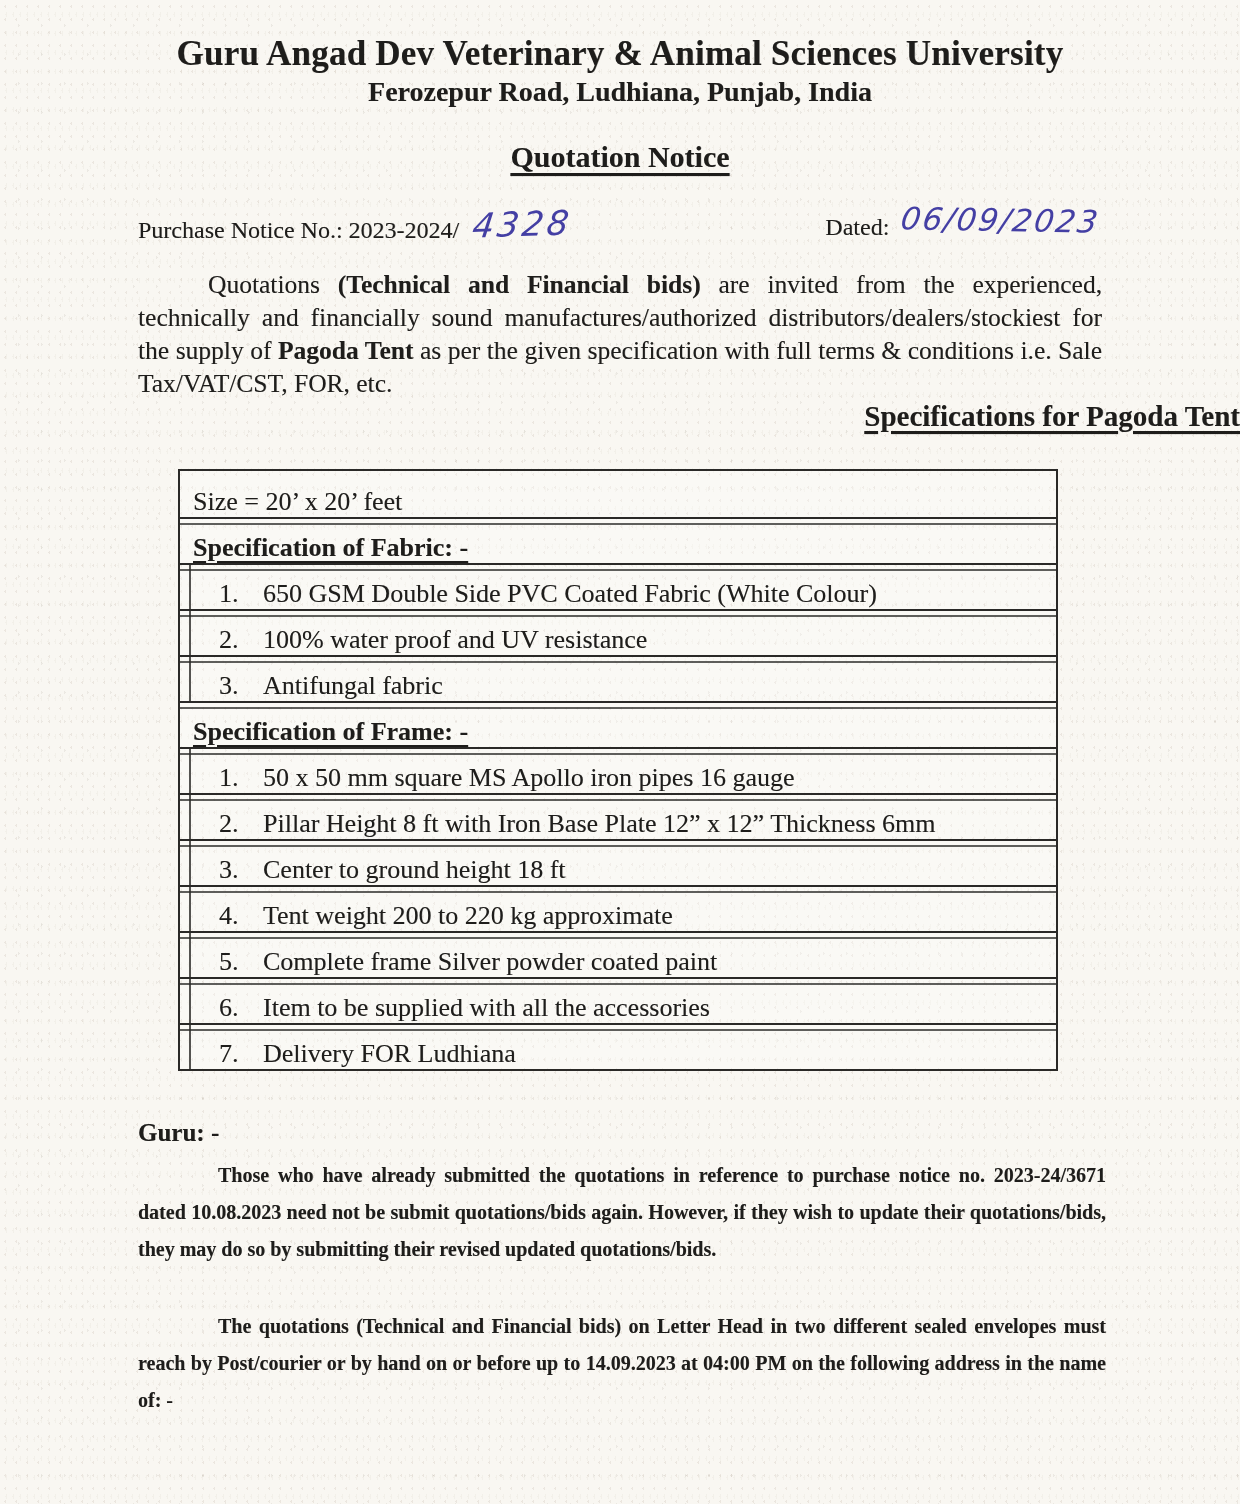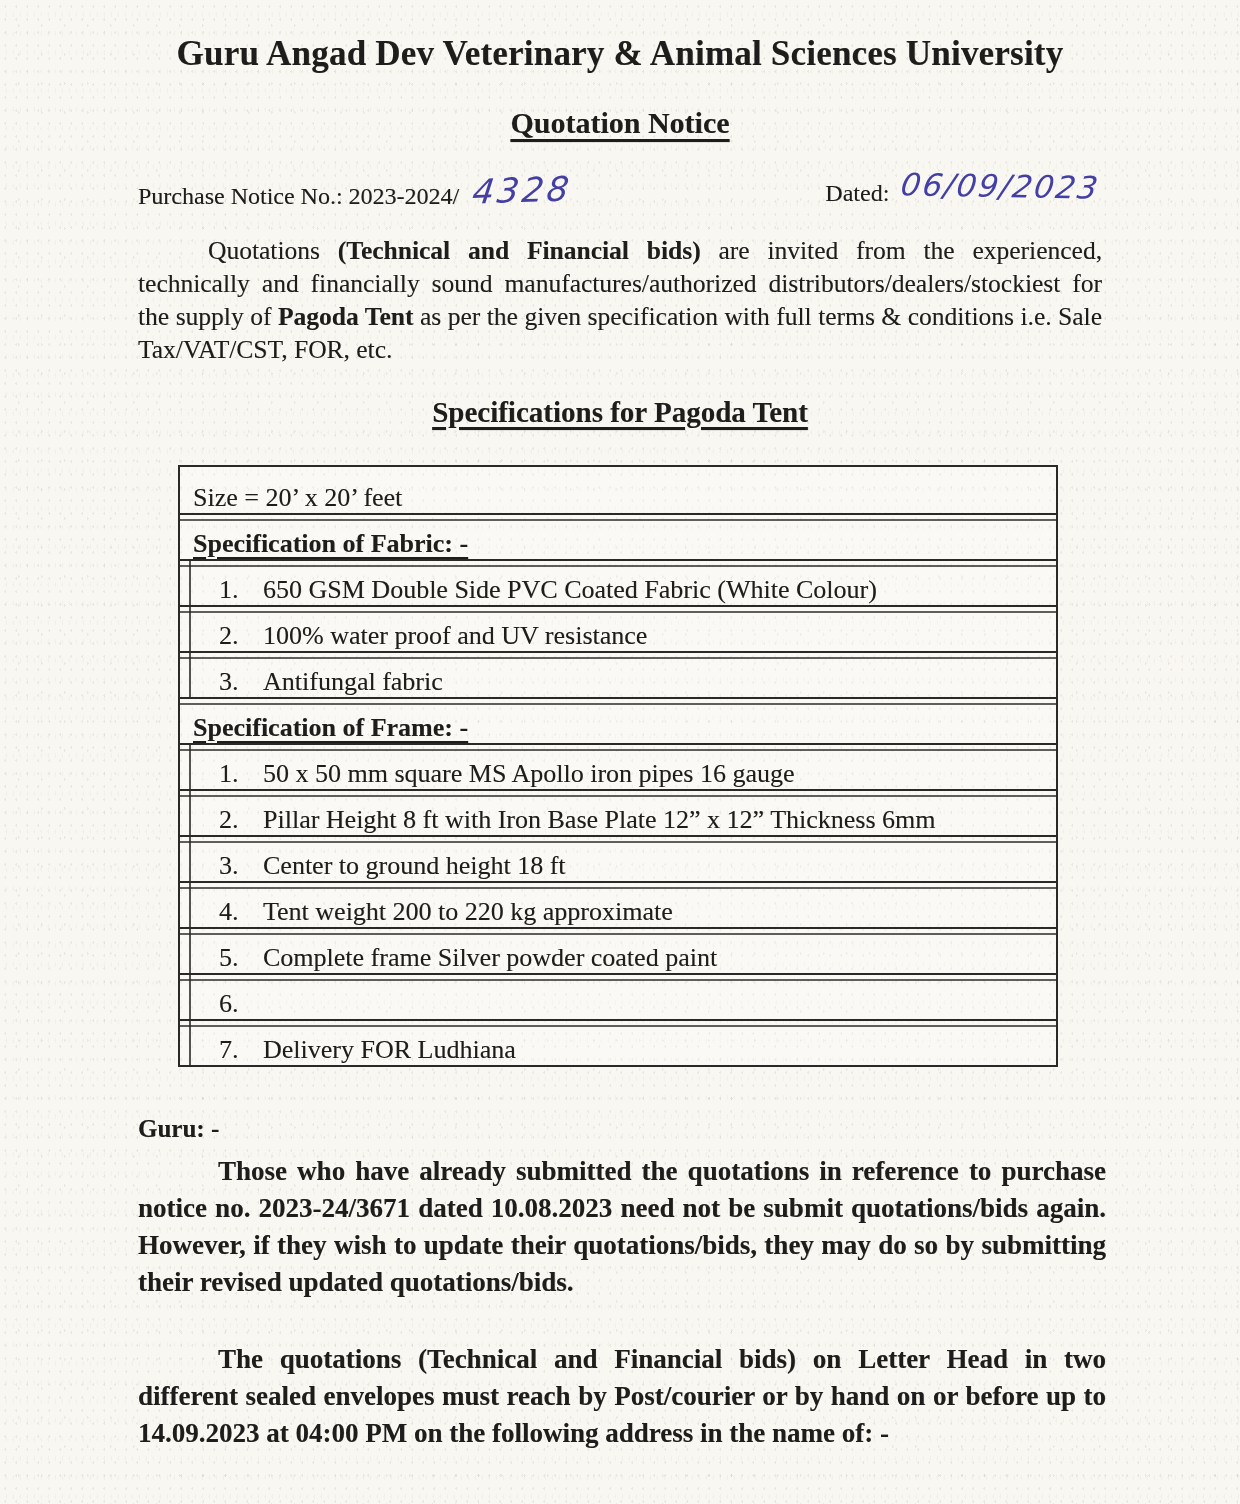--- a/index.html
+++ b/index.html
@@ -50,21 +50,21 @@
     transform:skewX(-8deg) rotate(1deg);
     margin-left:6px; position:relative; top:-4px;
   }
   .para {
     margin:22px 138px 0 138px;
     font-size:25.5px; line-height:33px;
     text-align:justify;
   }
   .para .indent { display:inline-block; width:70px; }
   .bold { font-weight:bold; }
-  .spec-title-wrap { text-align:center; margin-top:30px; }
+  .spec-title-wrap { text-align:right; }
   .spec-title {
     display:inline-block;
     font-size:29px; font-weight:bold;
     text-decoration:underline; text-decoration-thickness:2.5px; text-underline-offset:5px;
   }
   .spec-table {
     width:880px; margin:36px 0 0 178px;
     border:2.5px solid #2a2927;
     background:rgba(255,255,255,0.25);
   }
@@ -86,32 +86,33 @@
   }
   .spec-row.item-row::before {
     content:""; position:absolute; left:9px; top:0; bottom:0; width:1.8px;
     background:rgba(42,41,39,0.8);
   }
   .spec-num { display:inline-block; margin-left:26px; width:44px; flex:0 0 44px; }
   .note-block { margin:48px 134px 0 138px; }
   .note-label { font-size:25px; font-weight:bold; }
   .para-bold {
     margin-top:10px;
-    font-size:27px; font-weight:bold; line-height:37px;
+    font-size:20px; font-weight:bold; line-height:37px;
     text-align:justify;
   }
   .para-bold .indent { display:inline-block; width:80px; }
   .closing-block { margin:40px 134px 0 138px; }
 </style>
 </head>
 <body>
 
 <div class="page">
 
   <div class="center hdr-university">Guru Angad Dev Veterinary &amp; Animal Sciences University</div>
+  <div class="center hdr-line">Ferozepur Road, Ludhiana, Punjab, India</div>
 
   <div class="center">
     <span class="notice-title">Quotation Notice</span>
   </div>
 
   <div class="meta-row">
     <div class="meta-left">
       <span>Purchase Notice No.: 2023-2024/</span>
       <span class="hw hw-number">4328</span>
     </div>
@@ -164,20 +165,21 @@
     <div class="spec-row item-row">
       <span class="spec-num">4.</span>
       <span class="spec-text">Tent weight 200 to 220 kg approximate</span>
     </div>
     <div class="spec-row item-row">
       <span class="spec-num">5.</span>
       <span class="spec-text">Complete frame Silver powder coated paint</span>
     </div>
     <div class="spec-row item-row">
       <span class="spec-num">6.</span>
+      <span class="spec-text">Item to be supplied with all the accessories</span>
     </div>
     <div class="spec-row item-row">
       <span class="spec-num">7.</span>
       <span class="spec-text">Delivery FOR Ludhiana</span>
     </div>
   </div>
 
   <div class="note-block">
     <div class="note-label">Guru: -</div>
     <p class="para-bold"><span class="indent"></span><span>Those who have already submitted the quotations in reference to purchase notice no. 2023-24/3671 dated 10.08.2023 need not be submit quotations/bids again. However, if they wish to update their quotations/bids, they may do so by submitting their revised updated quotations/bids.</span></p>

